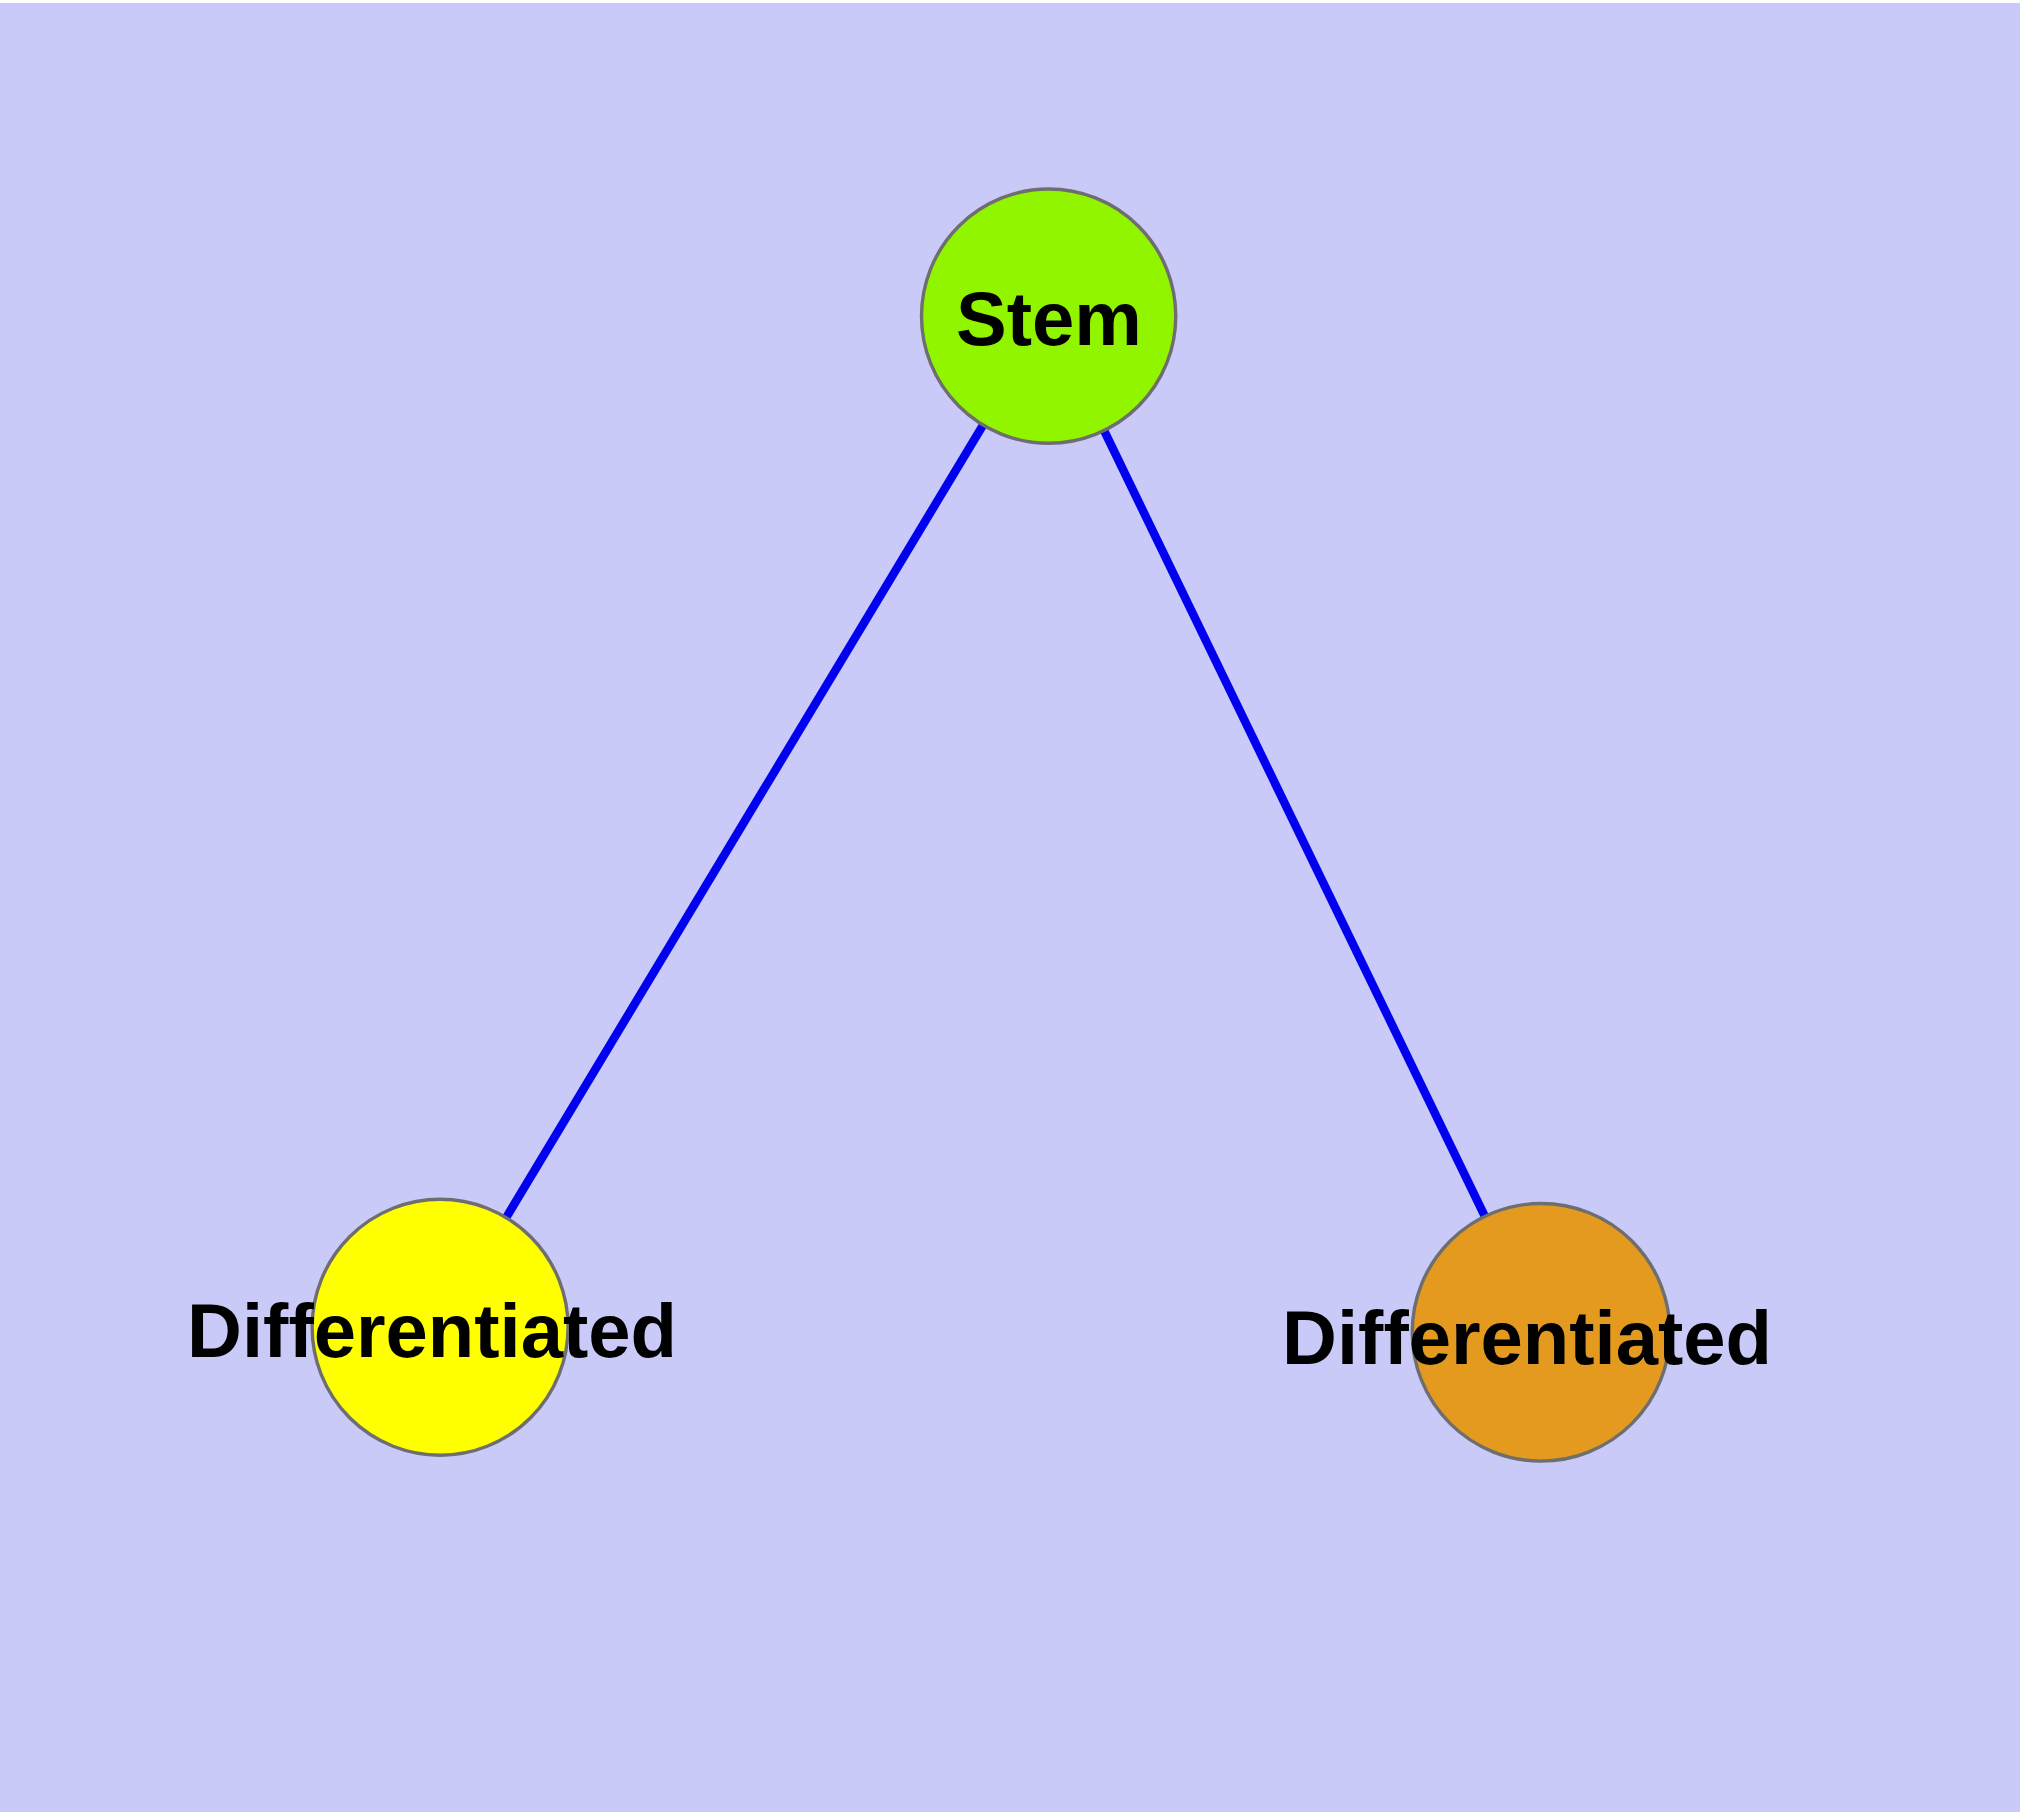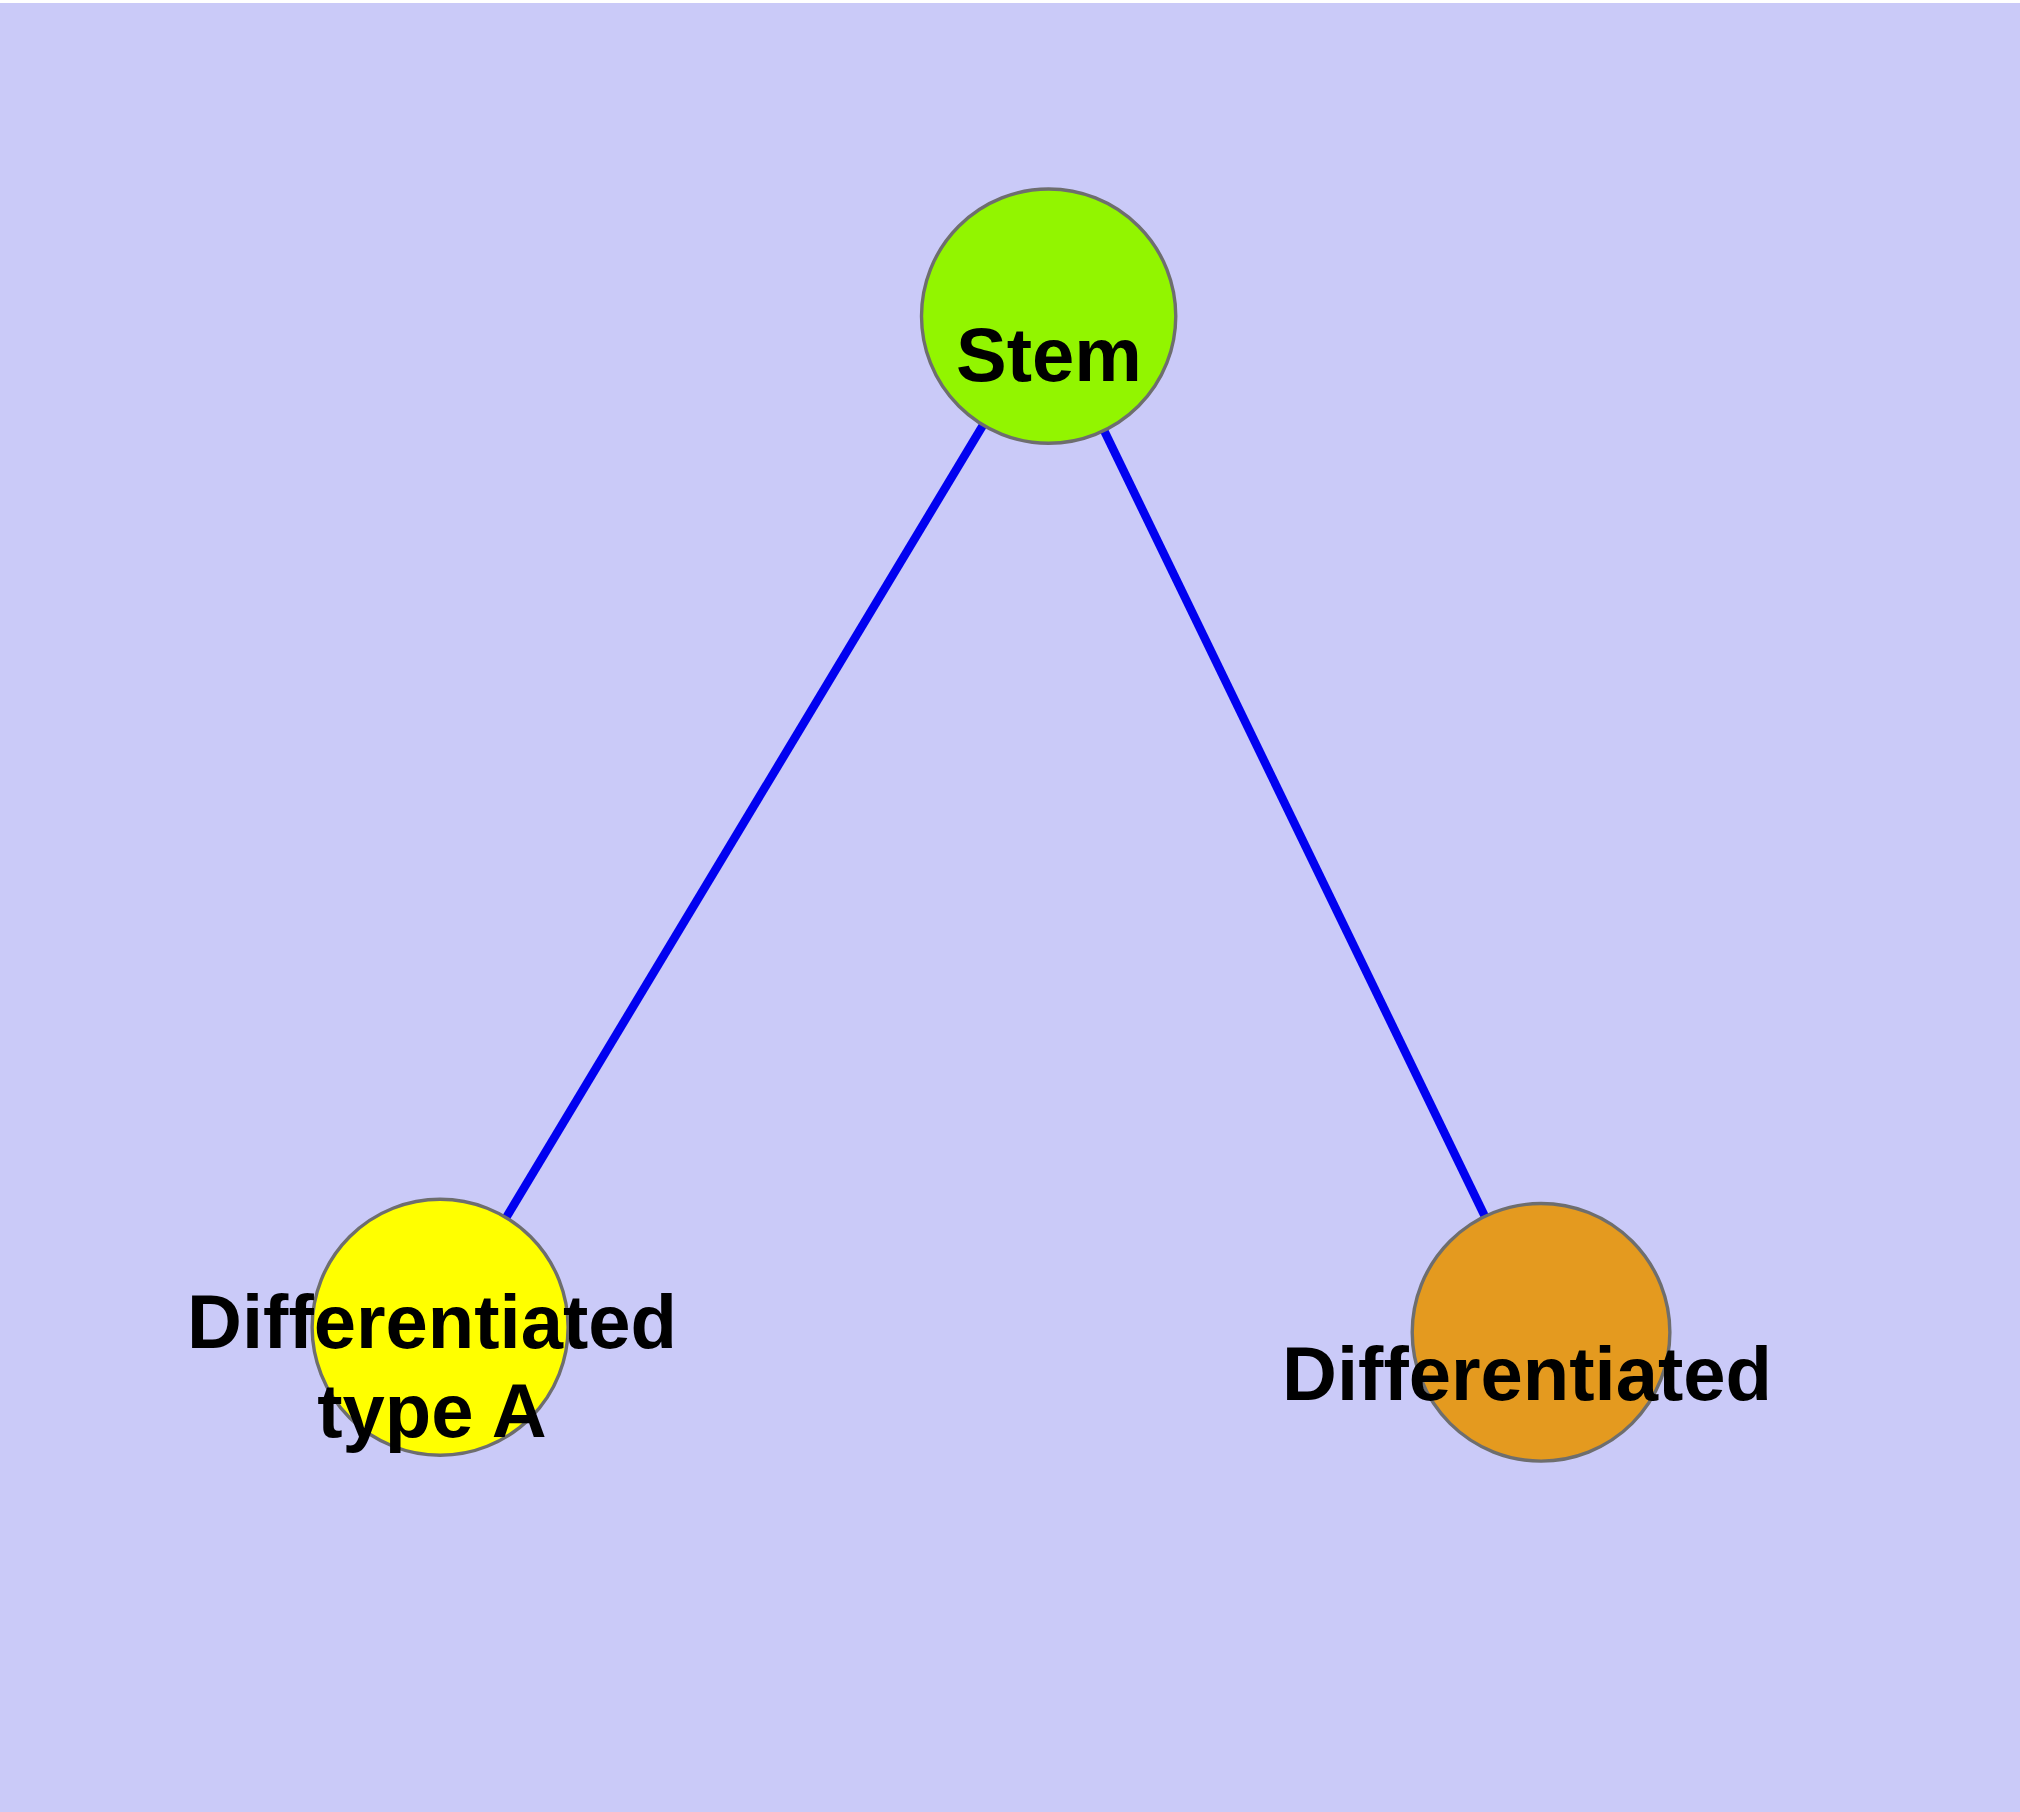--- a/index.html
+++ b/index.html
@@ -41,21 +41,20 @@
   }
   .node-label {
     position: absolute;
     transform: translate(-50%, -50%);
     color: var(--text-color, #000000);
     font-weight: bold;
     font-size: 76px;
     line-height: 89px;
     text-align: center;
     white-space: nowrap;
-    margin-top: 36px;
   }
 </style>
 </head>
 <body>
 
 <div class="canvas">
 
   <div class="top-strip"></div>
 
   <svg class="graph" viewBox="0 0 2384 2138" xmlns="http://www.w3.org/2000/svg">
@@ -64,21 +63,20 @@
 
     <circle class="node" cx="1237" cy="373" r="150" fill="#92F500"></circle>
     <circle class="node" cx="519" cy="1566" r="151" fill="#FFFF00"></circle>
     <circle class="node" cx="1818" cy="1572" r="152" fill="#E49A1F"></circle>
   </svg>
 
   <div class="node-label" style="left:1049px; top:318px;">Stem</div>
 
   <div class="node-label" style="left:432px; top:1330px;">
     <div>Differentiated</div>
-    <div>type A</div>
   </div>
 
   <div class="node-label" style="left:1527px; top:1337px;">
     <div>Differentiated</div>
   </div>
 
 </div>
 
 
 </body></html>

